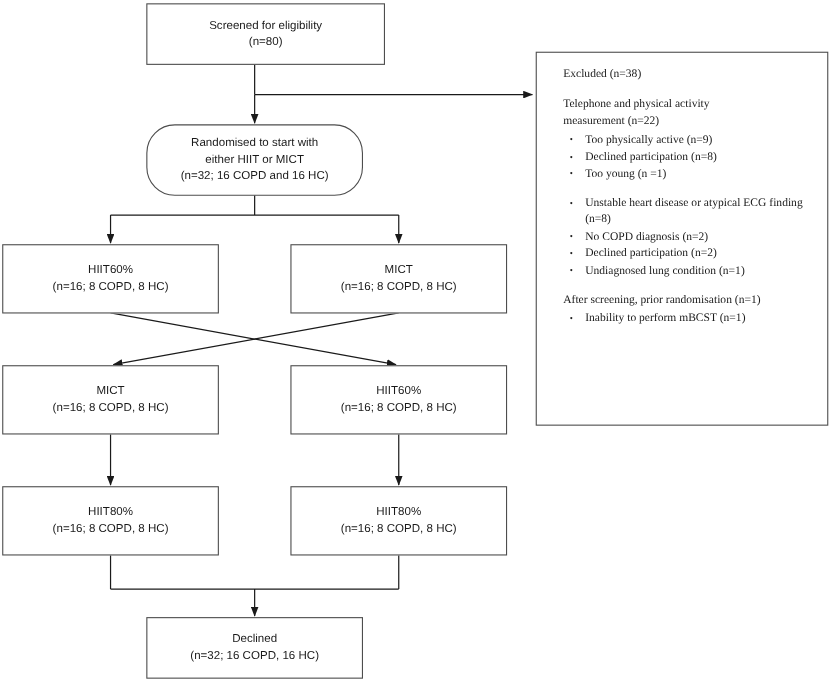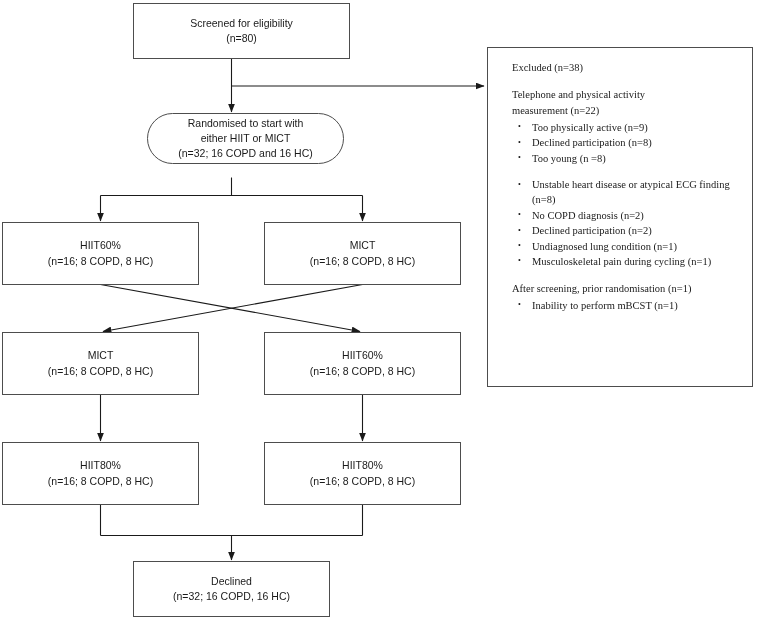--- a/index.html
+++ b/index.html
@@ -125,21 +125,21 @@
       <path d="M100.5,535.5 L362.5,535.5"></path>
       <path d="M231.5,535.5 L231.5,560" marker-end="url(#arrowhead)"></path>
     </g>
   </svg>
 
   <div class="node-box" style="left:133px; top:3px; width:217px; height:56px;">
     <span class="node-line">Screened for eligibility</span>
     <span class="node-line">(n=80)</span>
   </div>
 
-  <div class="node-box" style="left:147px; top:113px; width:197px; height:51px;border-radius:26px;">
+  <div class="node-box" style="left:133px; top:113px; width:197px; height:65px;border-radius:26px;">
     <span class="node-line">Randomised to start with</span>
     <span class="node-line">either HIIT or MICT</span>
     <span class="node-line">(n=32; 16 COPD and 16 HC)</span>
   </div>
 
   <div class="node-box" style="left:2px; top:222px; width:197px; height:63px;">
     <span class="node-line">HIIT60%</span>
     <span class="node-line">(n=16; 8 COPD, 8 HC)</span>
   </div>
 
@@ -177,31 +177,30 @@
     <div class="excl-group">
       <span class="excl-heading">Excluded (n=38)</span>
     </div>
 
     <div class="excl-group">
       <span class="excl-heading">Telephone and physical activity</span>
       <span class="excl-heading spaced">measurement (n=22)</span>
       <ul class="excl-list">
         <li>Too physically active (n=9)</li>
         <li>Declined participation (n=8)</li>
-        <li>Too young (n =8)</li>
+        <li>Too young (n =1)</li>
       </ul>
     </div>
 
     <div class="excl-group">
       <ul class="excl-list">
         <li>Unstable heart disease or atypical ECG finding (n=8)</li>
         <li>No COPD diagnosis (n=2)</li>
         <li>Declined participation (n=2)</li>
         <li>Undiagnosed lung condition (n=1)</li>
-        <li>Musculoskeletal pain during cycling (n=1)</li>
       </ul>
     </div>
 
     <div class="excl-group">
       <span class="excl-heading spaced">After screening, prior randomisation (n=1)</span>
       <ul class="excl-list">
         <li>Inability to perform mBCST (n=1)</li>
       </ul>
     </div>
   </div>

